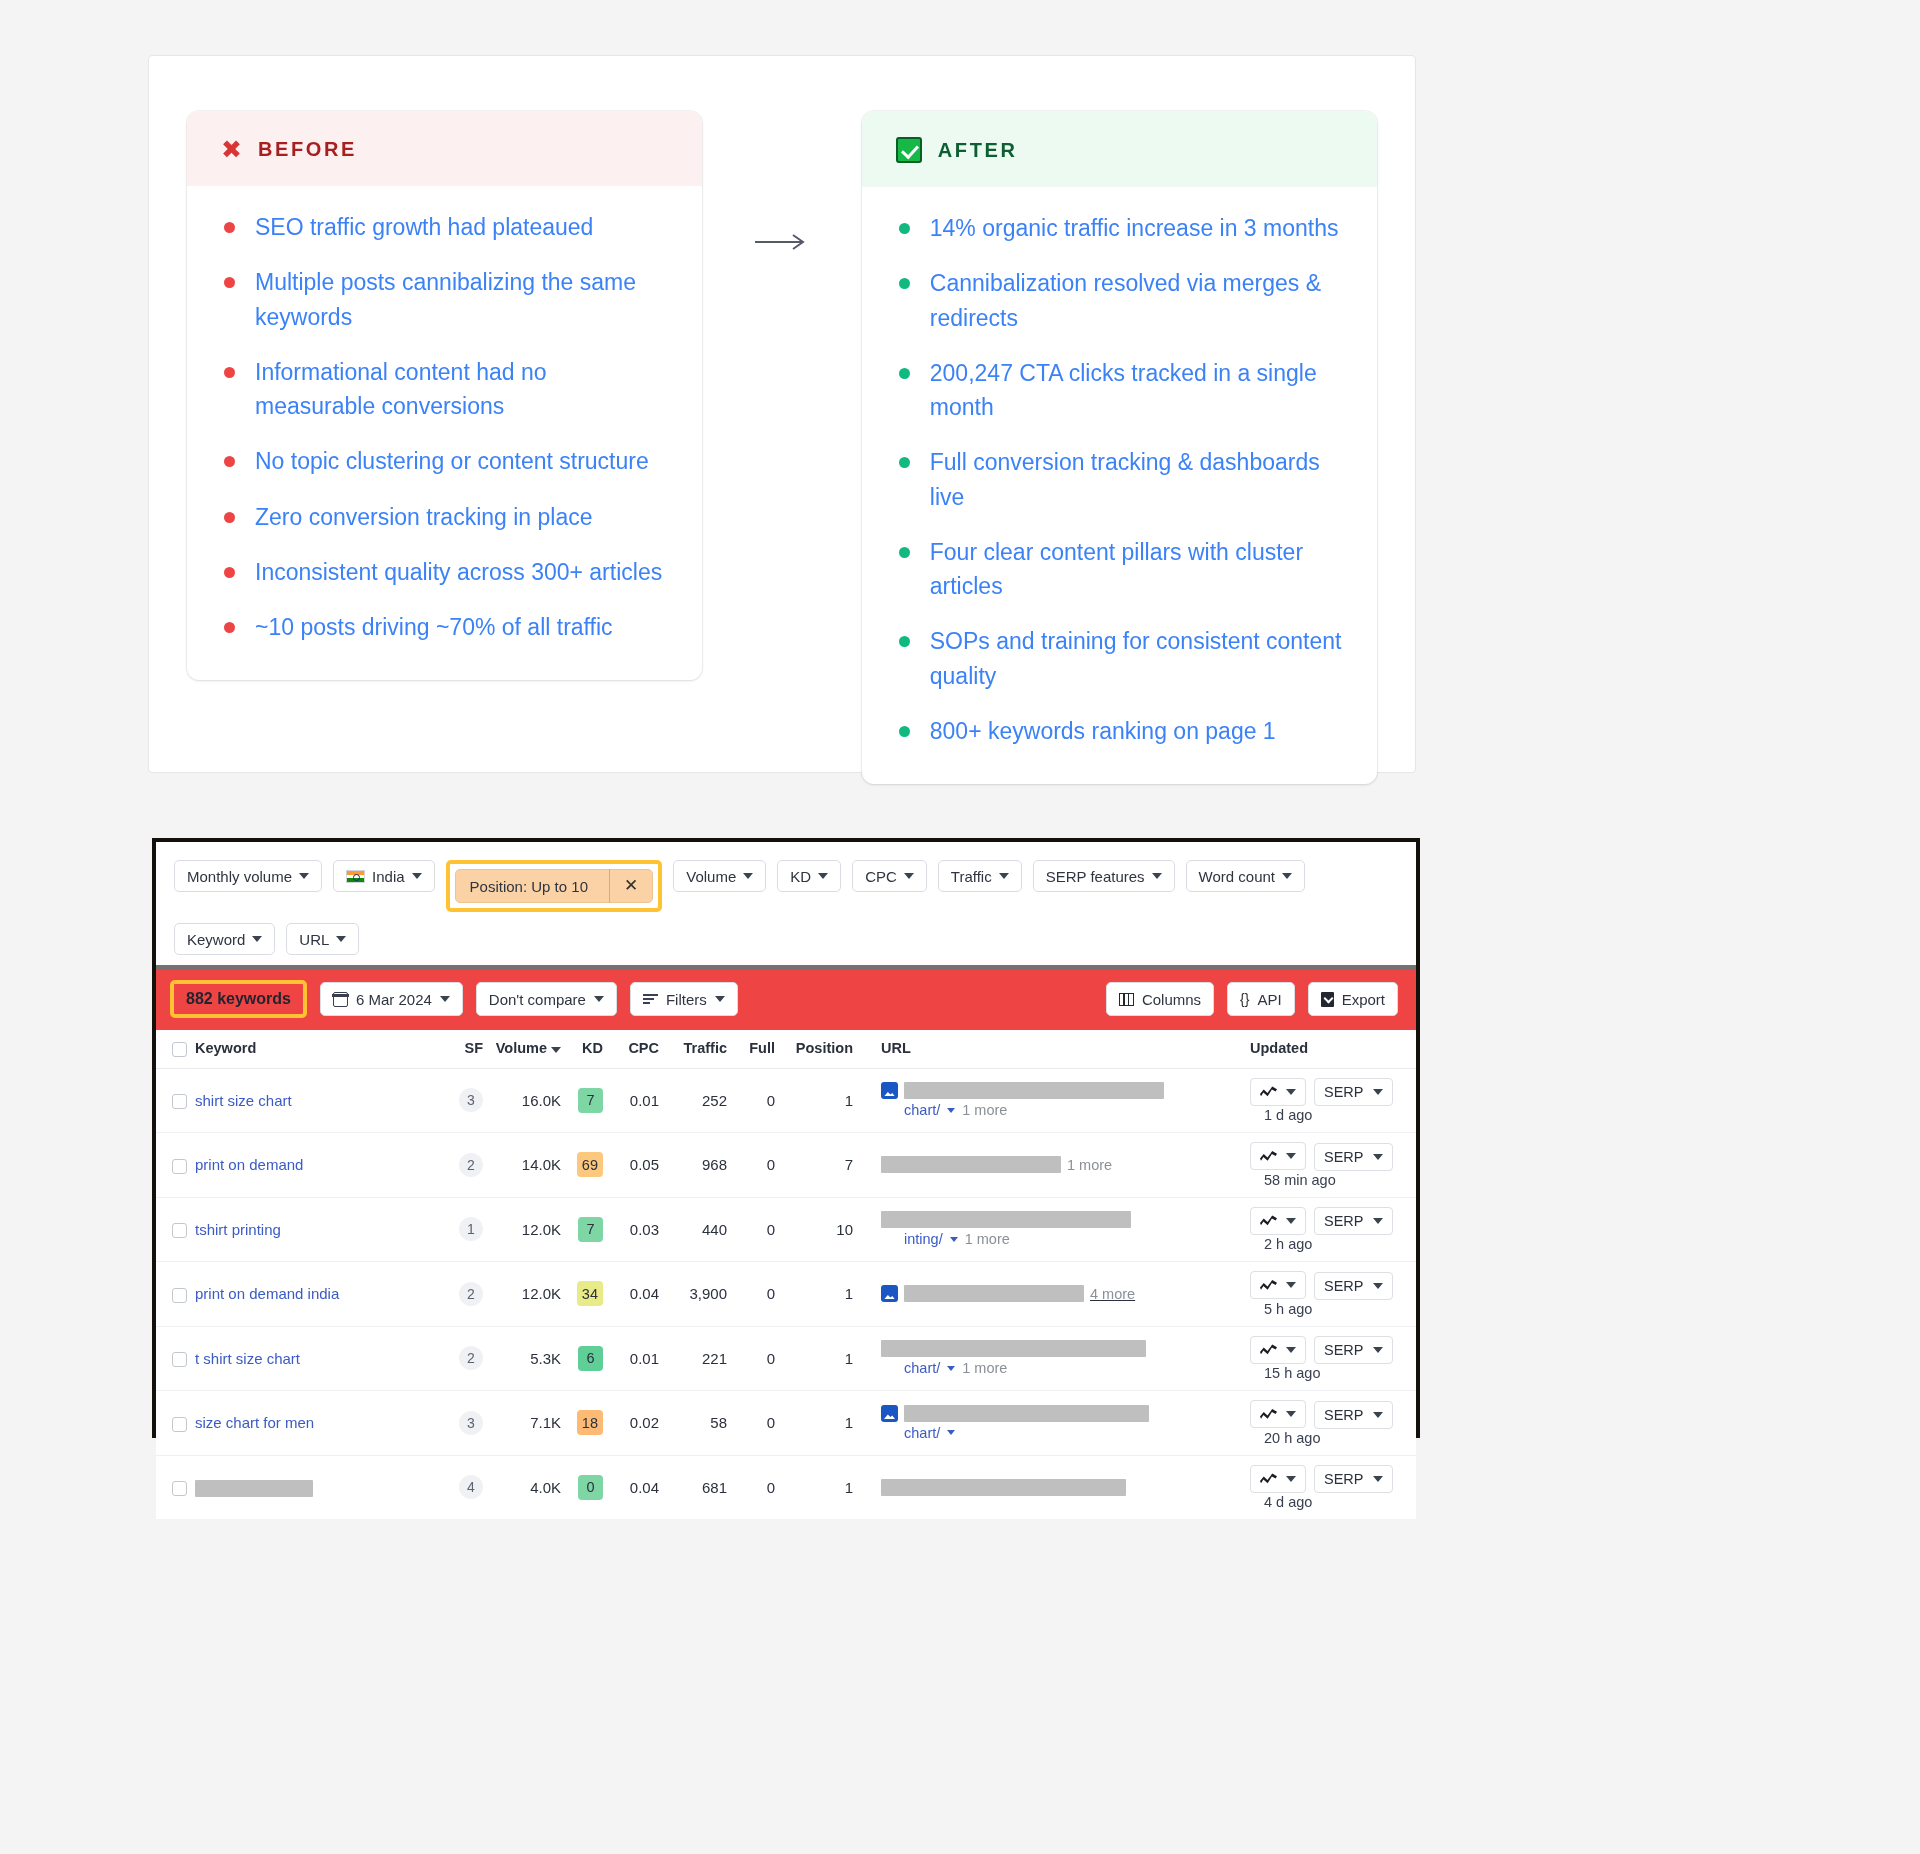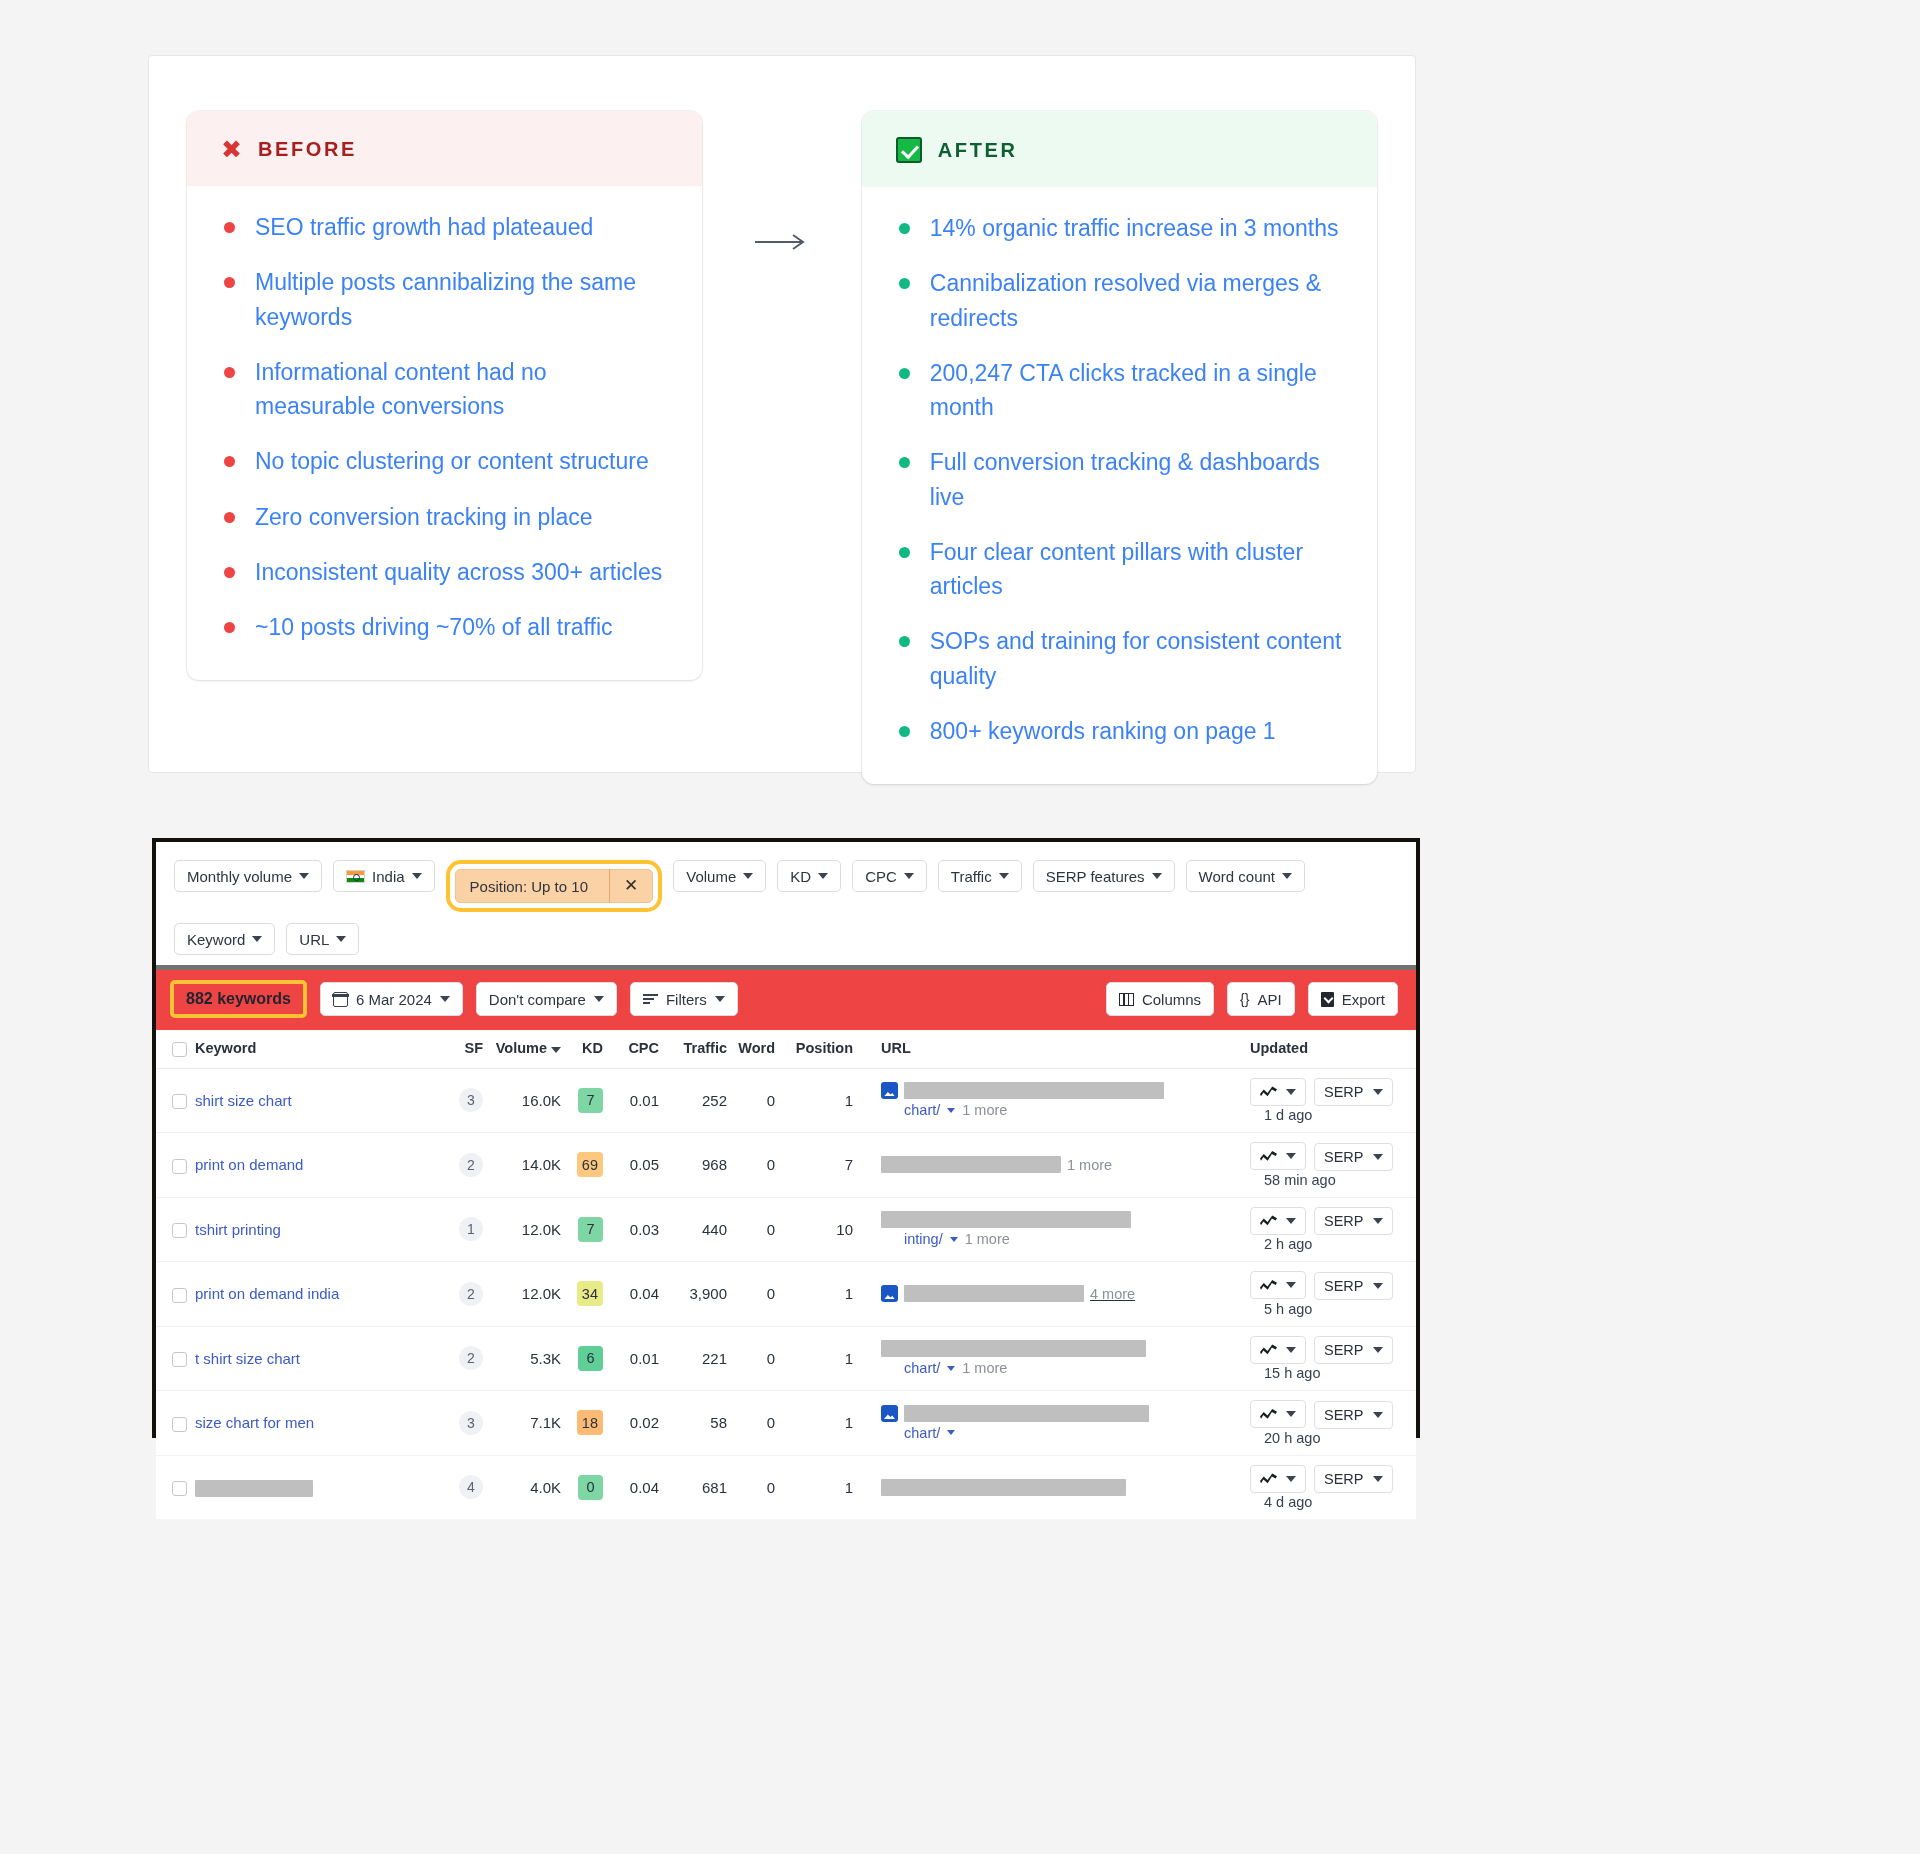--- a/index.html
+++ b/index.html
@@ -158,21 +158,21 @@
     position: absolute;
     left: 50%; top: 50%;
     width: 5px; height: 5px;
     margin: -2.5px 0 0 -2.5px;
     border: 1px solid #0a2a82;
     border-radius: 50%;
   }
 
   .highlight-box {
     border: 4px solid #ffc233;
-    border-radius: 15px;
+    border-radius: 5px;
     padding: 5px;
     display: inline-flex;
     align-items: center;
   }
   .chip.active {
     background: #fbd2a6;
     border-color: #f0c48f;
     height: 34px;
     padding: 0;
   }
@@ -501,21 +501,21 @@
             <span class="cb"></span>
           </th>
           <th class="l" style="width:240px;">Keyword</th>
           <th style="width:56px;">SF</th>
           <th style="width:78px;">
             <span>Volume</span><span class="caret" style="margin-left:4px;"></span>
           </th>
           <th style="width:42px;">KD</th>
           <th style="width:56px;">CPC</th>
           <th style="width:68px;">Traffic</th>
-          <th style="width:48px;">Word</th>
+          <th style="width:48px;">Full</th>
           <th style="width:78px;">Position</th>
           <th class="l" style="padding-left:24px;">URL</th>
           <th class="l" style="width:170px;">Updated</th>
         </tr>
       </thead>
       <tbody id="kw-body">
           <tr>
             <td class="l" style="padding-left:16px;"><span class="cb"></span></td>
             <td class="l"><a class="kw-link" href="#">shirt size chart</a></td>
             <td><span class="sf-pill">3</span></td>

